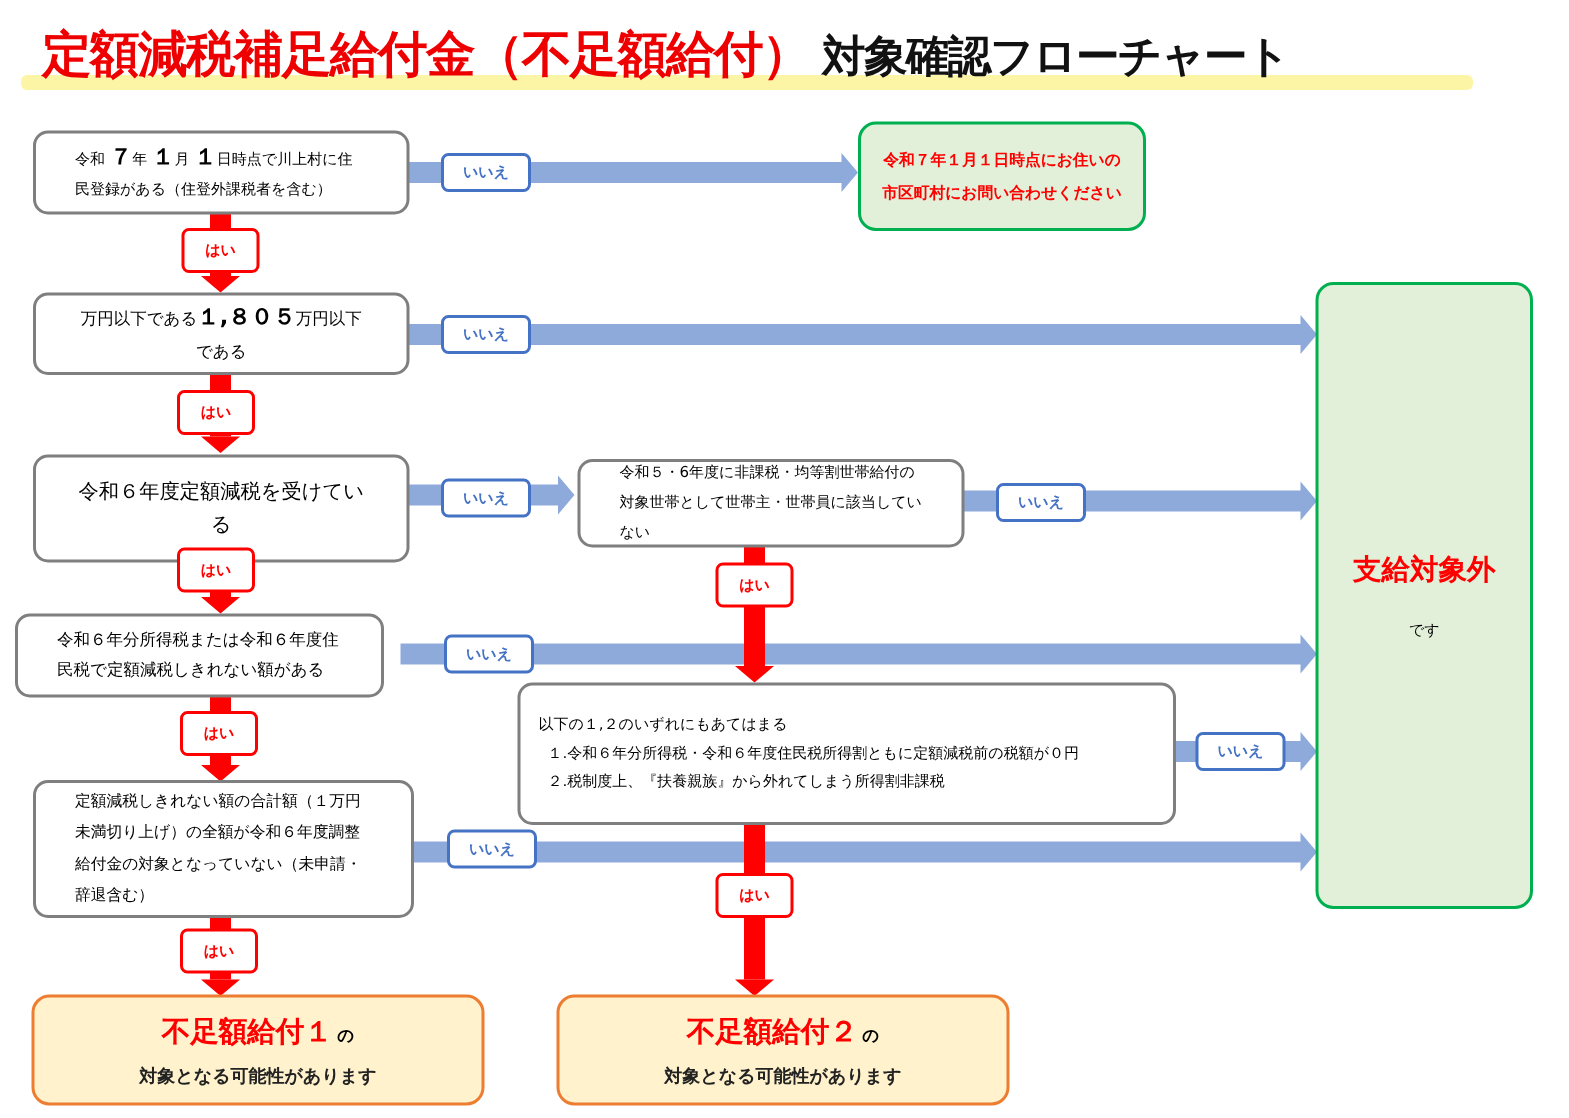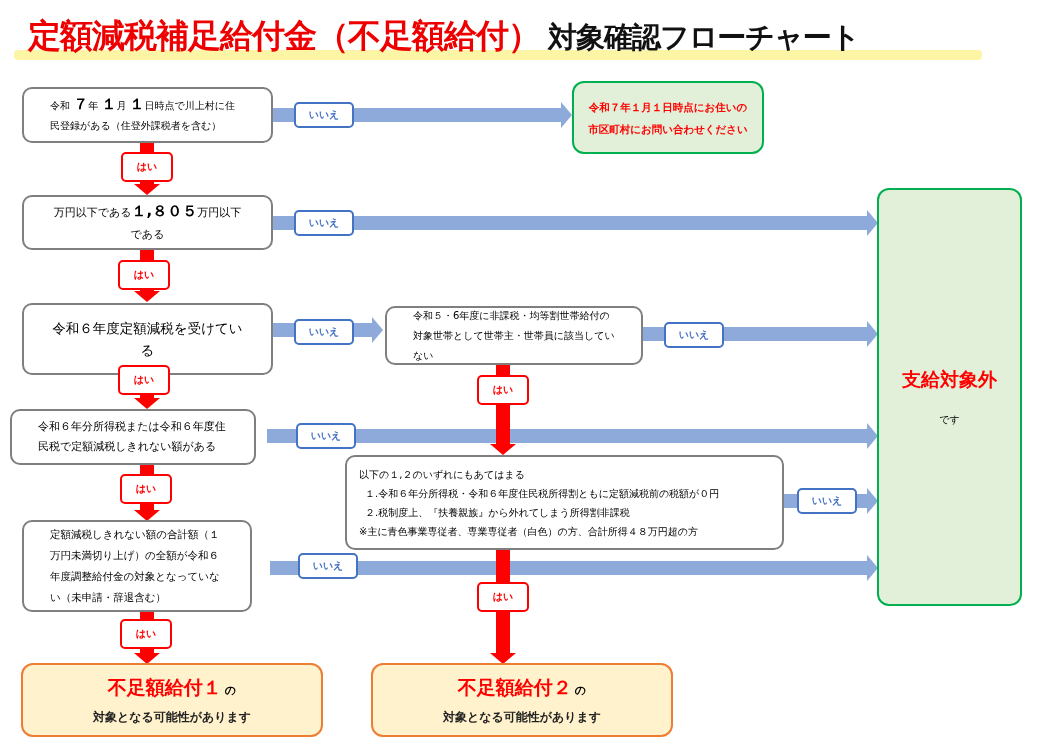--- a/index.html
+++ b/index.html
@@ -108,24 +108,23 @@
 </div>
 
 <div class="box" style="left:10px; top:409px; width:246px; height:56px; line-height:20px;">
   <span>令和６年分所得税または令和６年度住民税で定額減税しきれない額がある</span>
 </div>
 
 <div class="box" style="left:345px; top:455px; width:439px; height:95px; font-size:10px; line-height:19px; padding-left:12px;">
   <span>以下の１,２のいずれにもあてはまる</span>
   <span style="padding-left:6px;">１.令和６年分所得税・令和６年度住民税所得割ともに定額減税前の税額が０円</span>
   <span style="padding-left:6px;">２.税制度上、『扶養親族』から外れてしまう所得割非課税</span>
-  <span>※主に青色事業専従者、専業専従者（白色）の方、合計所得４８万円超の方</span>
 </div>
 
-<div class="box" style="left:22px; top:520px; width:230px; height:92px; font-size:10.5px; line-height:21px;">
+<div class="box" style="left:22px; top:520px; width:254px; height:92px; font-size:10.5px; line-height:21px;">
   <span>定額減税しきれない額の合計額（１万円未満切り上げ）の全額が令和６年度調整給付金の対象となっていない（未申請・辞退含む）</span>
 </div>
 
 <div class="green" style="left:572px; top:81px; width:192px; height:73px; font-size:10.5px; line-height:22px; padding:0 10px;">
   <span class="red-text">令和７年１月１日時点にお住いの市区町村にお問い合わせください</span>
 </div>
 
 <div class="green" style="left:877px; top:188px; width:145px; height:418px;">
   <span class="red-text" style="font-size:19px;">支給対象外</span>
   <span style="font-size:10px; margin-top:20px;">です</span>

